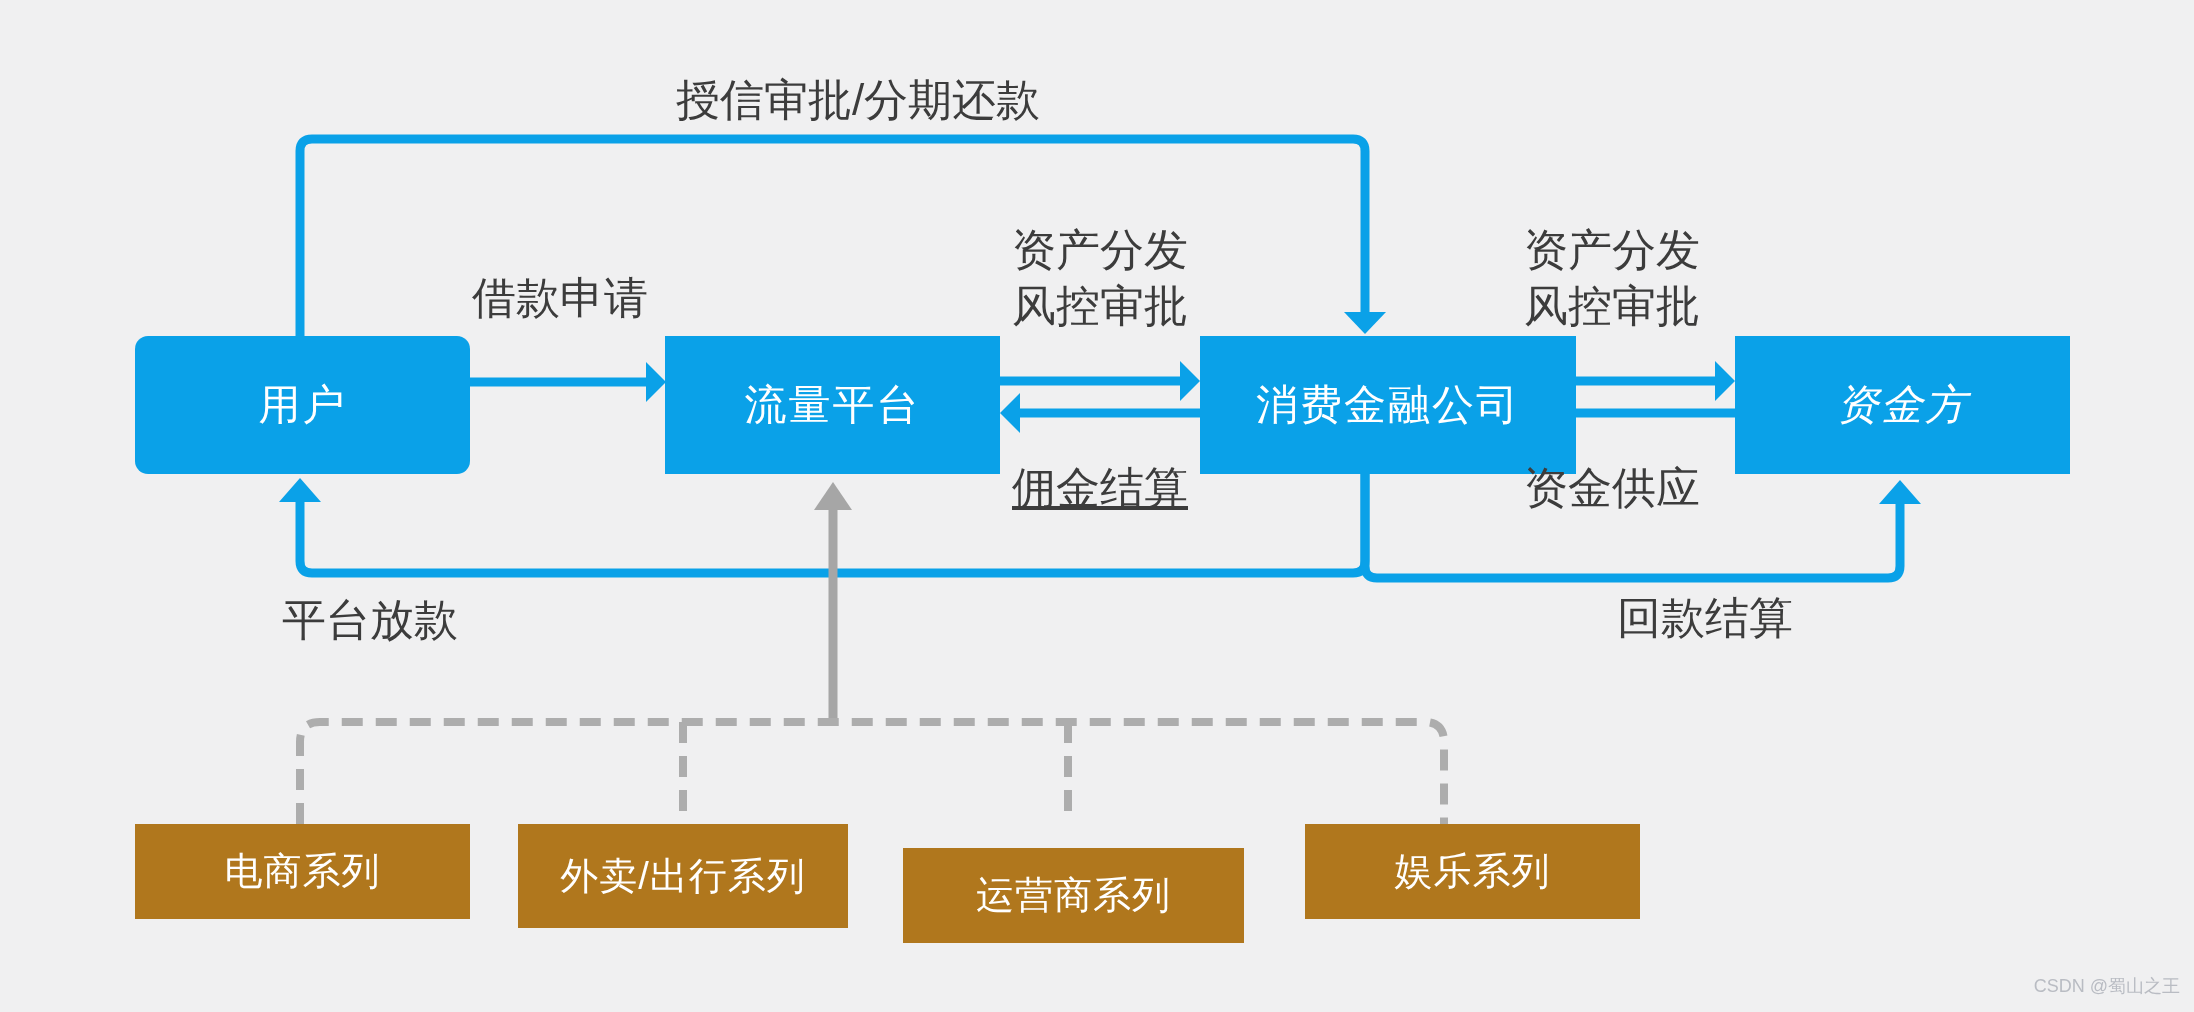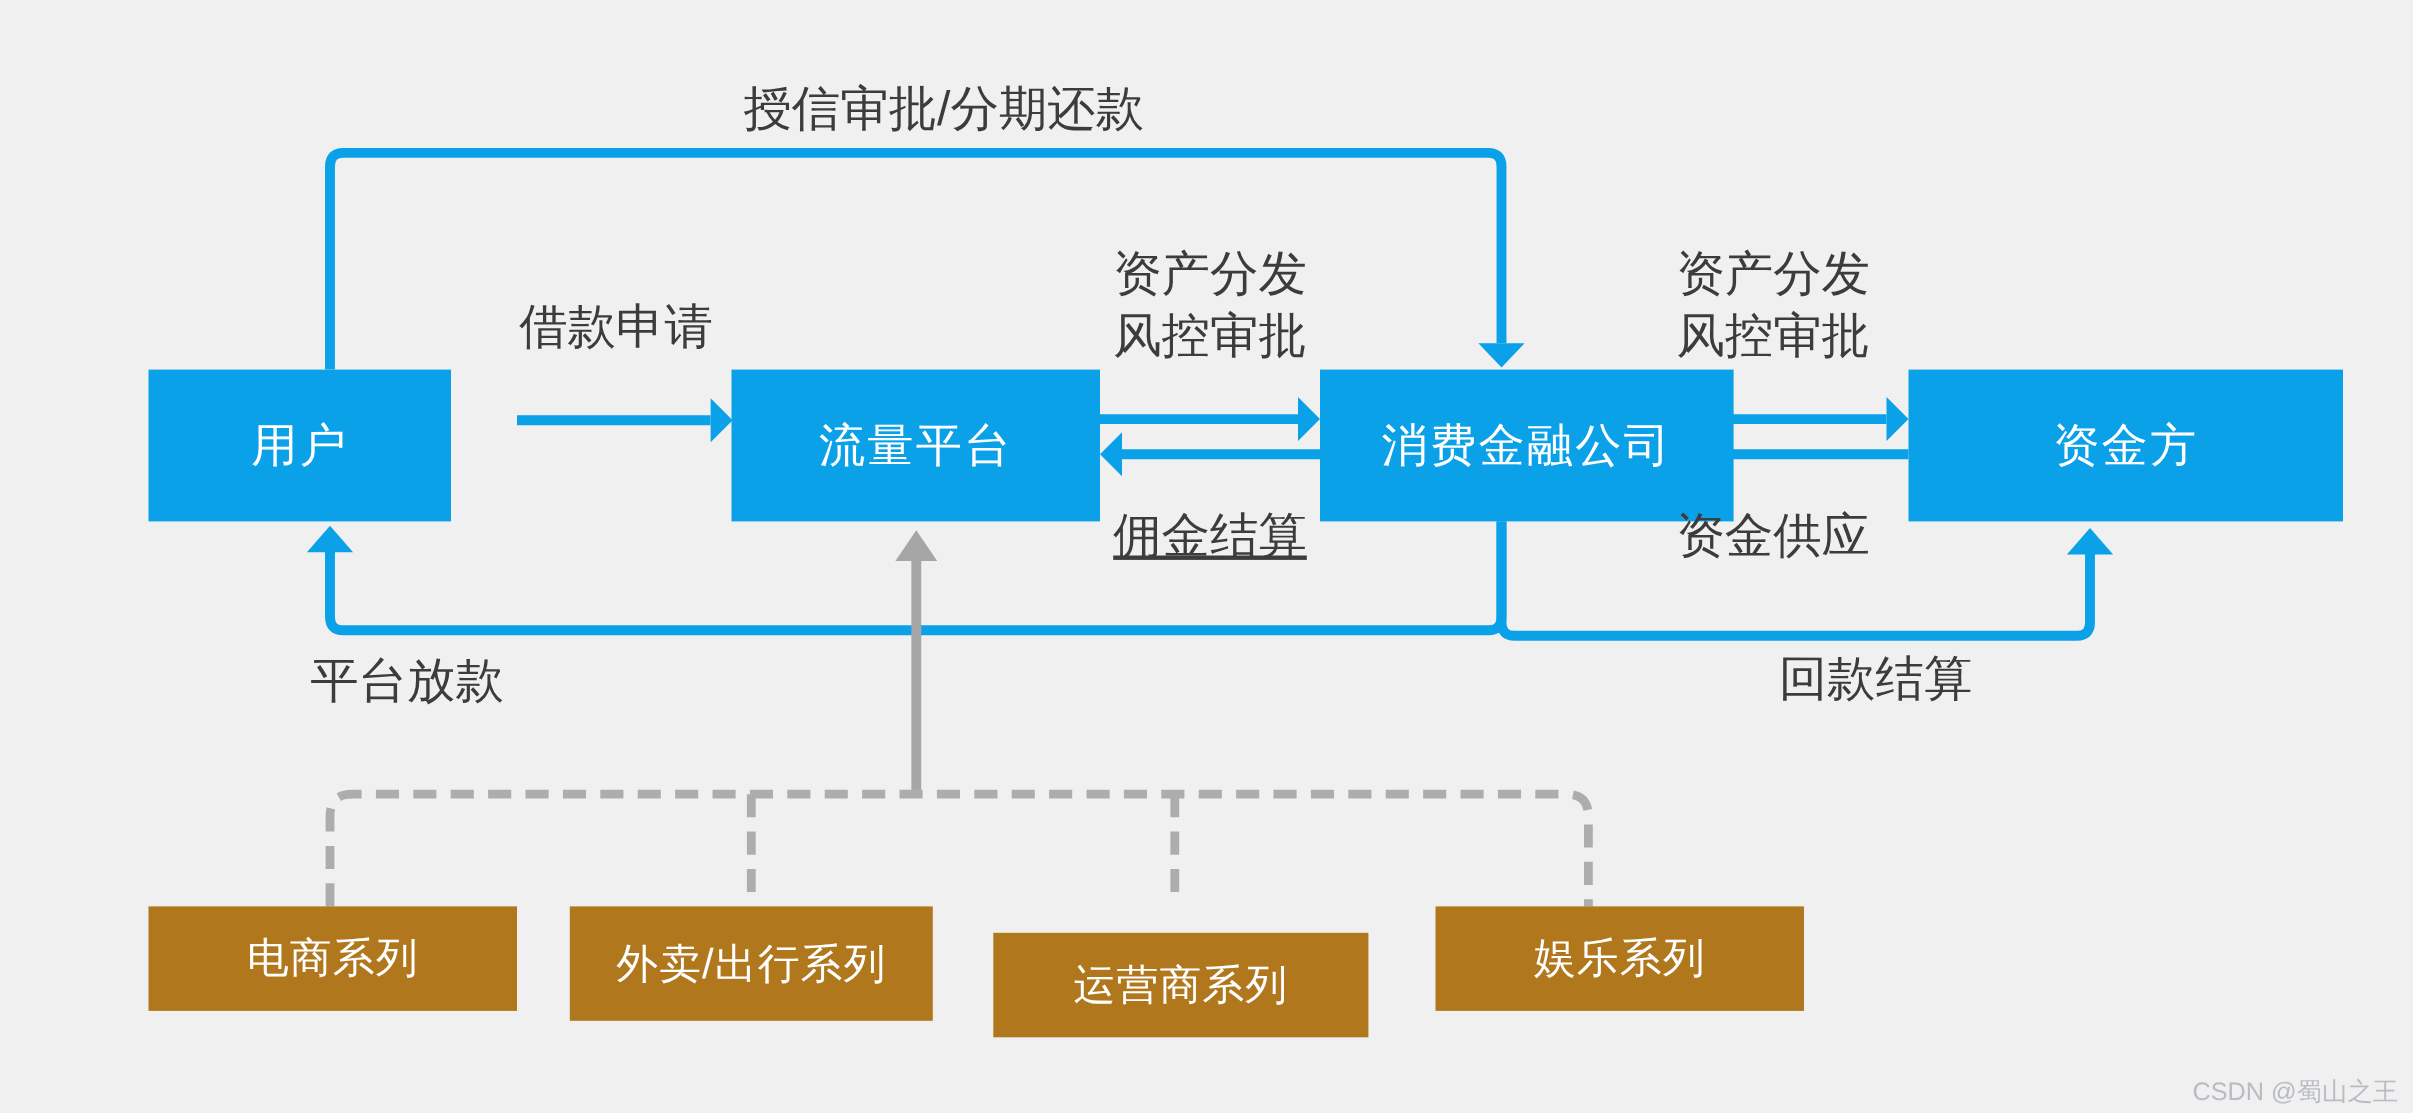--- a/index.html
+++ b/index.html
@@ -42,28 +42,28 @@
     color:var(--label-text);font-size:44px;white-space:nowrap;
     text-align:center;line-height:56px;
   }
   #main-title{
     position:absolute;transform:translate(-50%,-50%);
     left:1922px;top:855px;
     color:var(--title-text);font-size:102px;font-weight:900;
     letter-spacing:6px;white-space:nowrap;
   }
   #watermark{
-    position:absolute;right:14px;bottom:4px;
-    color:var(--watermark);font-size:23px;white-space:nowrap;
+    position:absolute;right:14px;bottom:14px;
+    color:var(--watermark);font-size:18px;white-space:nowrap;
   }
   
-  #node-user{left:135px;top:336px;width:275px;height:138px;}
+  #node-user{left:135px;top:336px;width:335px;height:138px;border-radius:13px;}
   #node-traffic{left:665px;top:336px;width:335px;height:138px;}
   #node-finance{left:1200px;top:336px;width:376px;height:138px;}
-  #node-funder{left:1735px;top:336px;width:395px;height:138px;}
+  #node-funder{left:1735px;top:336px;width:335px;height:138px;font-style:italic;}
   
   #channel-ecommerce{left:135px;top:824px;width:335px;height:95px;}
   #channel-delivery{left:518px;top:824px;width:330px;height:104px;}
   #channel-operator{left:903px;top:824px;width:341px;height:95px;margin-top:24px;}
   #channel-entertainment{left:1277px;top:824px;width:335px;height:95px;margin-left:28px;}
 </style>
 </head>
 <body>
 
 <div id="canvas">

